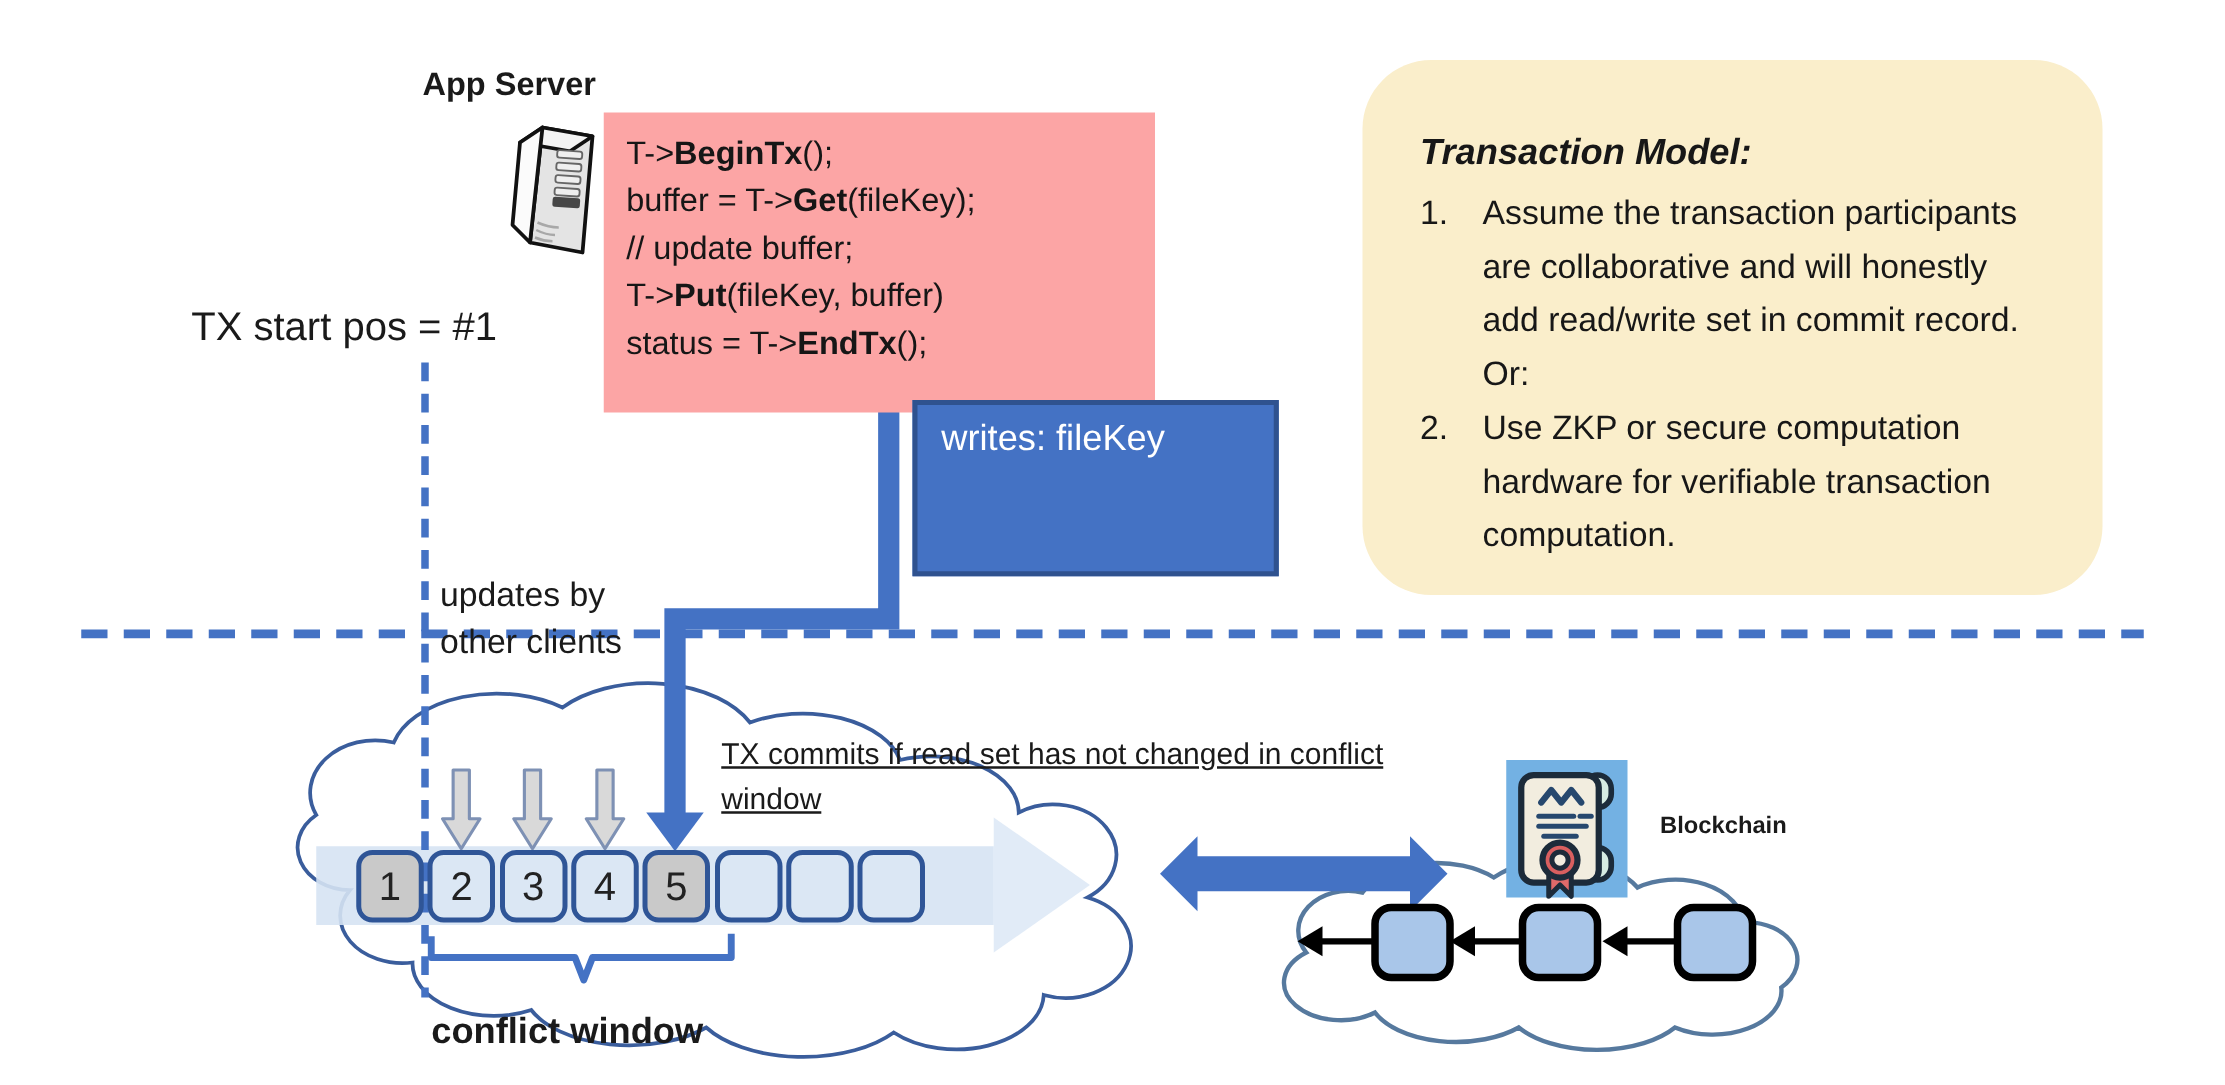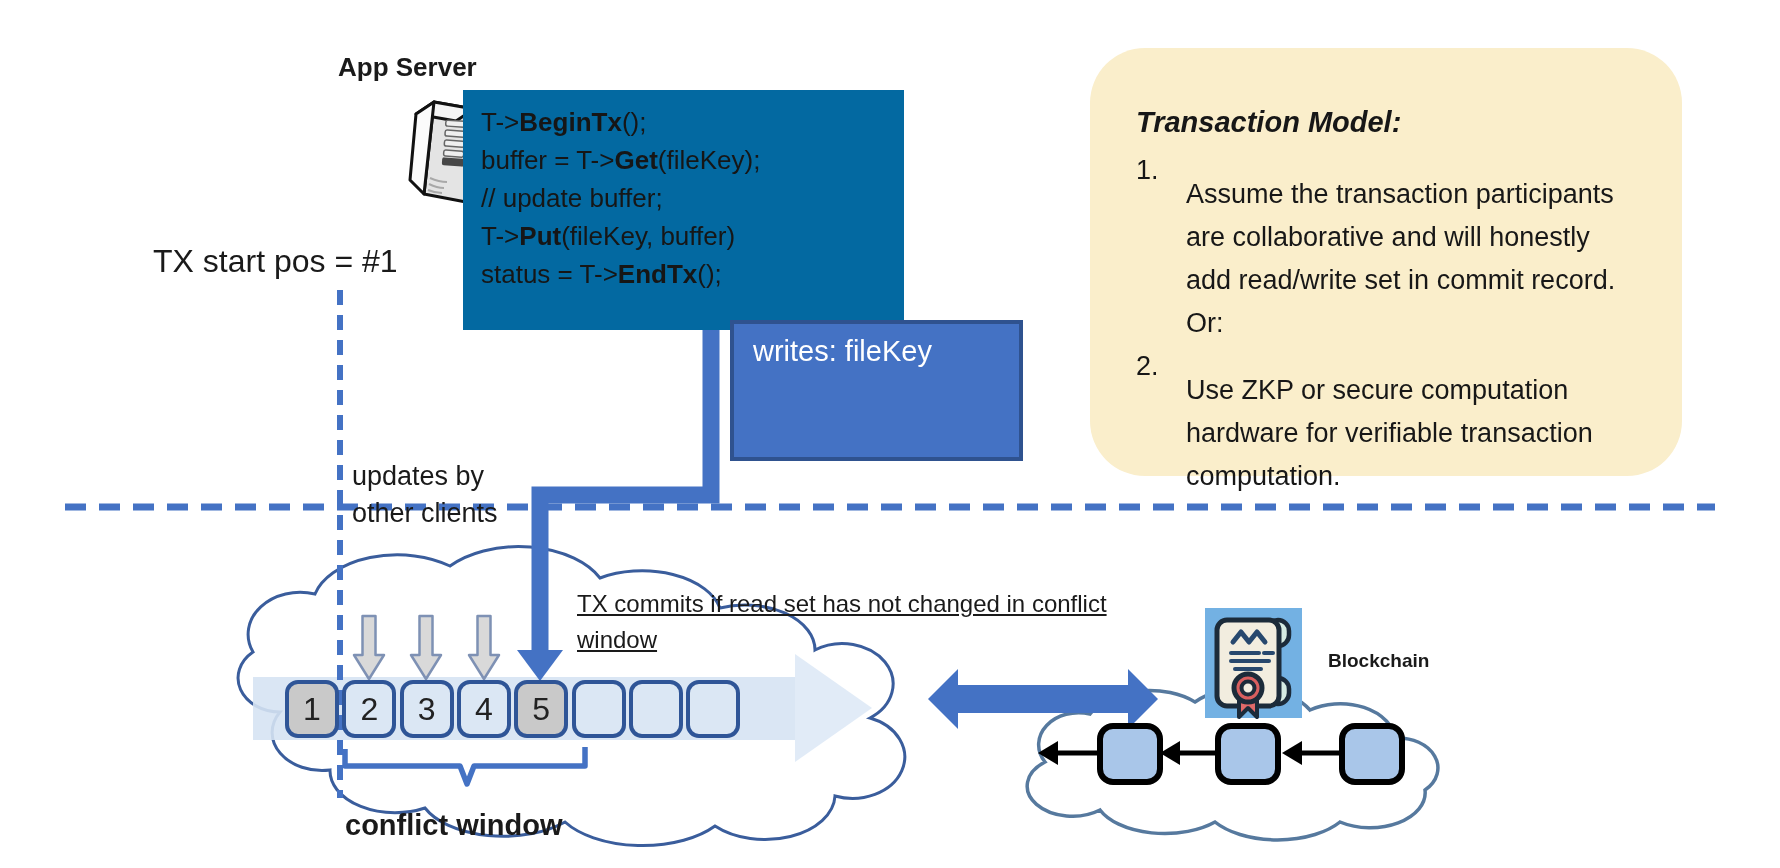--- a/index.html
+++ b/index.html
@@ -4,40 +4,40 @@
 <style>
   html,body { margin:0; padding:0; background:#fff; }
   .canvas { position:relative; width:1780px; height:868px; background:#ffffff;
             font-family:"Liberation Sans", sans-serif; overflow:hidden; }
   svg.layer { position:absolute; left:0; top:0; }
 
   .label { position:absolute; color:#1a1a1a; }
 
   .app-server { left:338px; top:52px; font-size:26px; font-weight:bold; }
 
-  .code-block { position:absolute; left:463px; top:90px; width:441px; height:240px;
-                background:#0369a1; box-sizing:border-box; padding:13px 0 0 18px;
+  .code-block { position:absolute; left:483px; top:90px; width:441px; height:240px;
+                background:#fca5a5; box-sizing:border-box; padding:13px 0 0 18px;
                 font-size:26px; color:#161616; }
   .code-line { line-height:38px; white-space:nowrap; }
   .code-line .b { font-weight:bold; }
 
   .tx-start { left:153px; top:243px; font-size:32px; }
 
   .commit-box { position:absolute; left:730px; top:320px; width:293px; height:141px;
                 background:var(--accent); border:4px solid #2F528F; box-sizing:border-box;
                 color:#ffffff; font-size:29px; padding:7px 0 0 19px; }
   .commit-line { line-height:40px; white-space:nowrap; }
 
   .note-box { position:absolute; left:1090px; top:48px; width:592px; height:428px;
               background:#FAEECB; border-radius:55px; box-sizing:border-box;
               padding:58px 30px 0 46px; color:#171717; }
   .note-title { font-weight:bold; font-style:italic; font-size:29px; margin-bottom:10px; }
   .note-item { display:flex; font-size:27px; line-height:43px; }
   .note-num { flex:0 0 50px; }
-  .note-text { width:452px;margin-top:24px; }
+  .note-text { width:452px; }
 
   .updates { left:352px; top:458px; width:200px; font-size:27px; line-height:37px; }
   .txcommits { left:577px; top:586px; width:548px; font-size:24px; line-height:36px;text-decoration:underline; }
 
   .tbox { position:absolute; top:680px; width:54px; height:58px;
           border:4px solid #2F5597; border-radius:13px; background:#DBE7F4;
           box-sizing:border-box; font-size:32px; color:#222;
           display:flex; align-items:center; justify-content:center; }
   .tbox.grey { background:#C9C9C9; }
 

